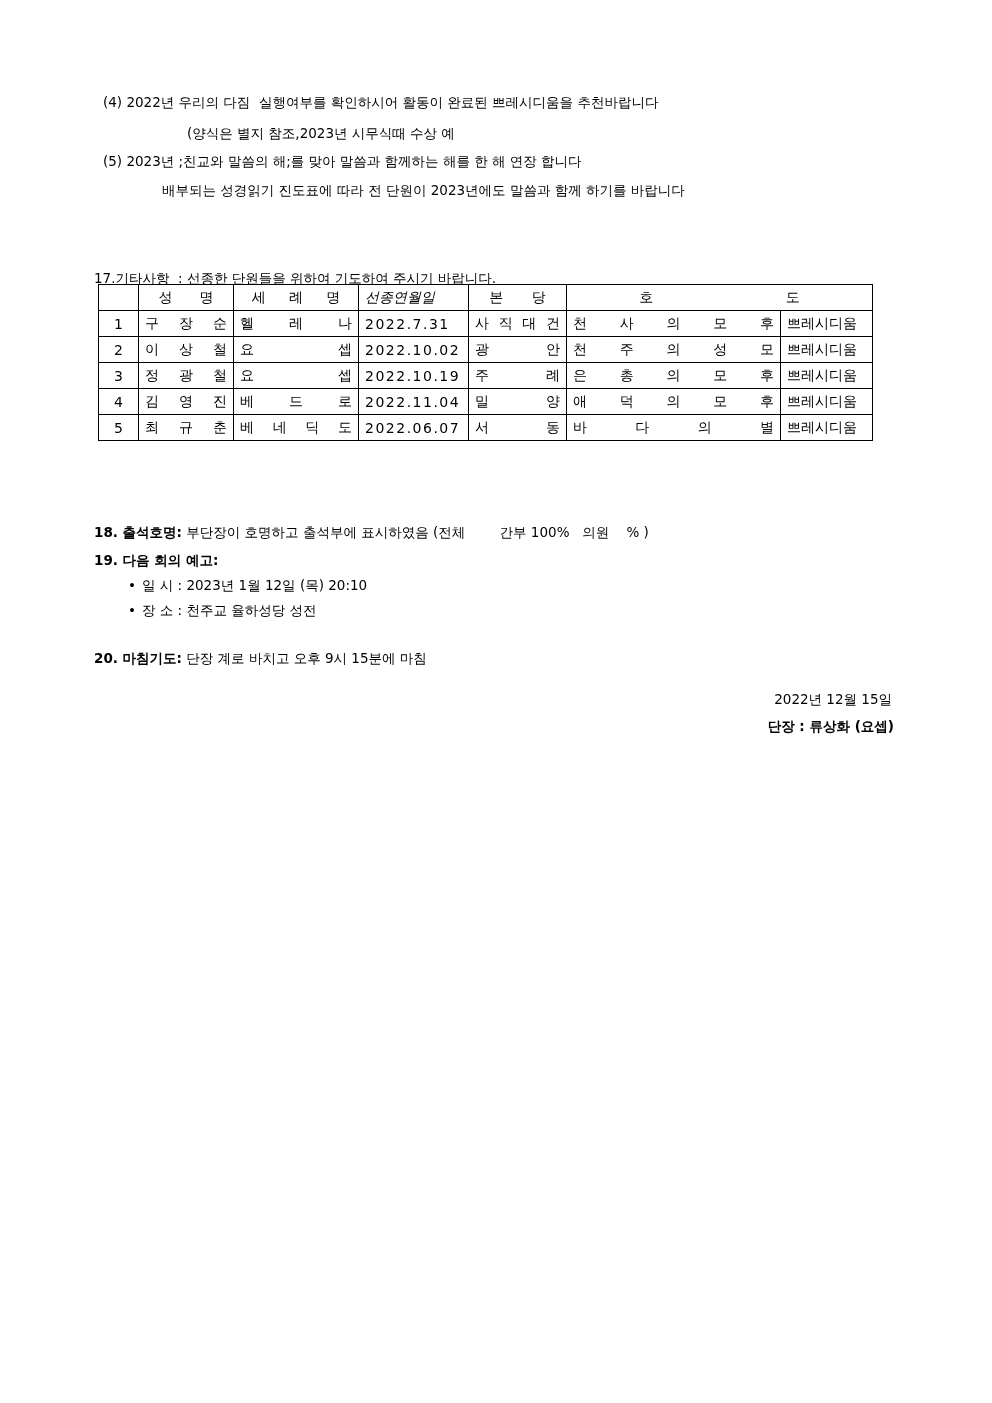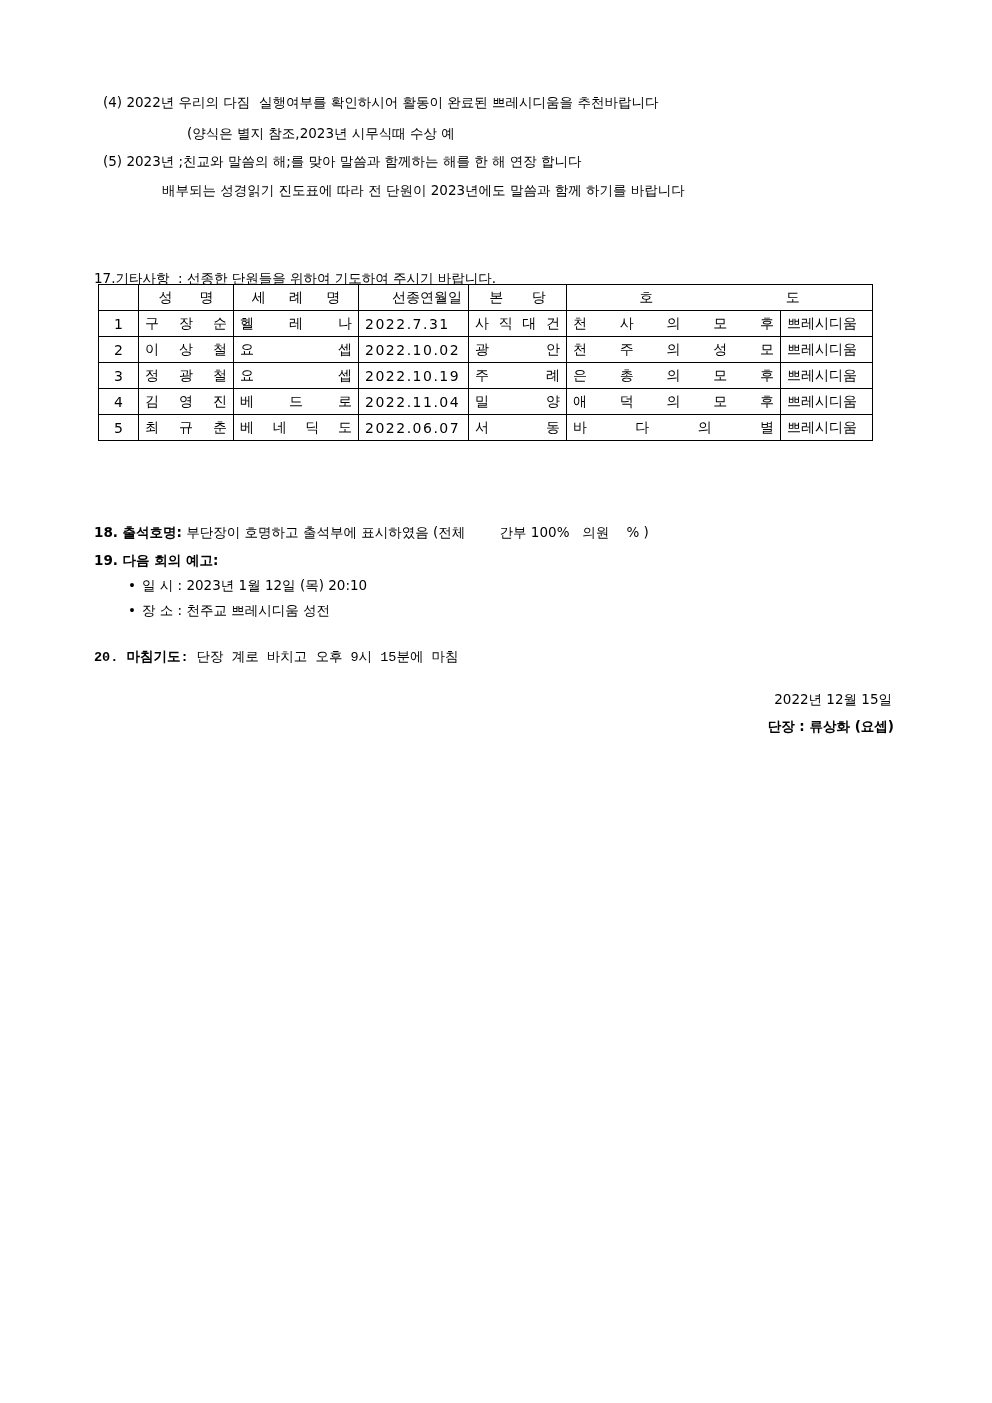--- a/index.html
+++ b/index.html
@@ -39,21 +39,21 @@
             <span>명</span>
           </div>
         </td>
     <td class="c2">
           <div class="hdr">
             <span>세</span>
             <span>례</span>
             <span>명</span>
           </div>
         </td>
-    <td class="c3" style="text-align:right;">선종연월일</td>
+    <td class="c3" style="text-align:left;font-style:italic;">선종연월일</td>
     <td class="c4">
           <div class="hdr">
             <span>본</span>
             <span>당</span>
           </div>
         </td>
     <td colspan="2">
           <div class="hdr">
             <span>호</span>
             <span>도</span>
@@ -235,18 +235,18 @@
         </td>
     <td class="c6">쁘레시디움</td>
   </tr>
 </tbody>
   </table>
 
 <div class="line" style="left:94px; top:523px;"><span class="bold">18. 출석호명:</span><span> 부단장이 호명하고 출석부에 표시하였음 (전체        간부 100%   의원    % )</span></div>
 
 <div class="line bold" style="left:94px; top:551px;">19. 다음 회의 예고:</div>
 <div class="line bullet" style="left:128px; top:576px;text-align:right;">일 시 : 2023년 1월 12일 (목) 20:10</div>
-<div class="line bullet" style="left:128px; top:601px;">장 소 : 천주교 쁘레시디움 성전</div>
-
-<div class="line" style="left:94px; top:649px;font-family:Liberation Mono, monospace;"><span class="bold">20. 마침기도:</span><span> 단장 계로 바치고 오후 9시 15분에 마침</span></div>
+<div class="line bullet" style="left:128px; top:601px;">장 소 : 천주교 율하성당 성전</div>
+
+<div class="line" style="left:94px; top:649px;"><span class="bold">20. 마침기도:</span><span> 단장 계로 바치고 오후 9시 15분에 마침</span></div>
 
 <div class="line" style="right:100px; top:690px; text-align:left;">2022년 12월 15일</div>
 <div class="line bold" style="right:98px; top:717px; text-align:center;">단장 : 류상화 (요셉)</div>
 
 </body></html>

